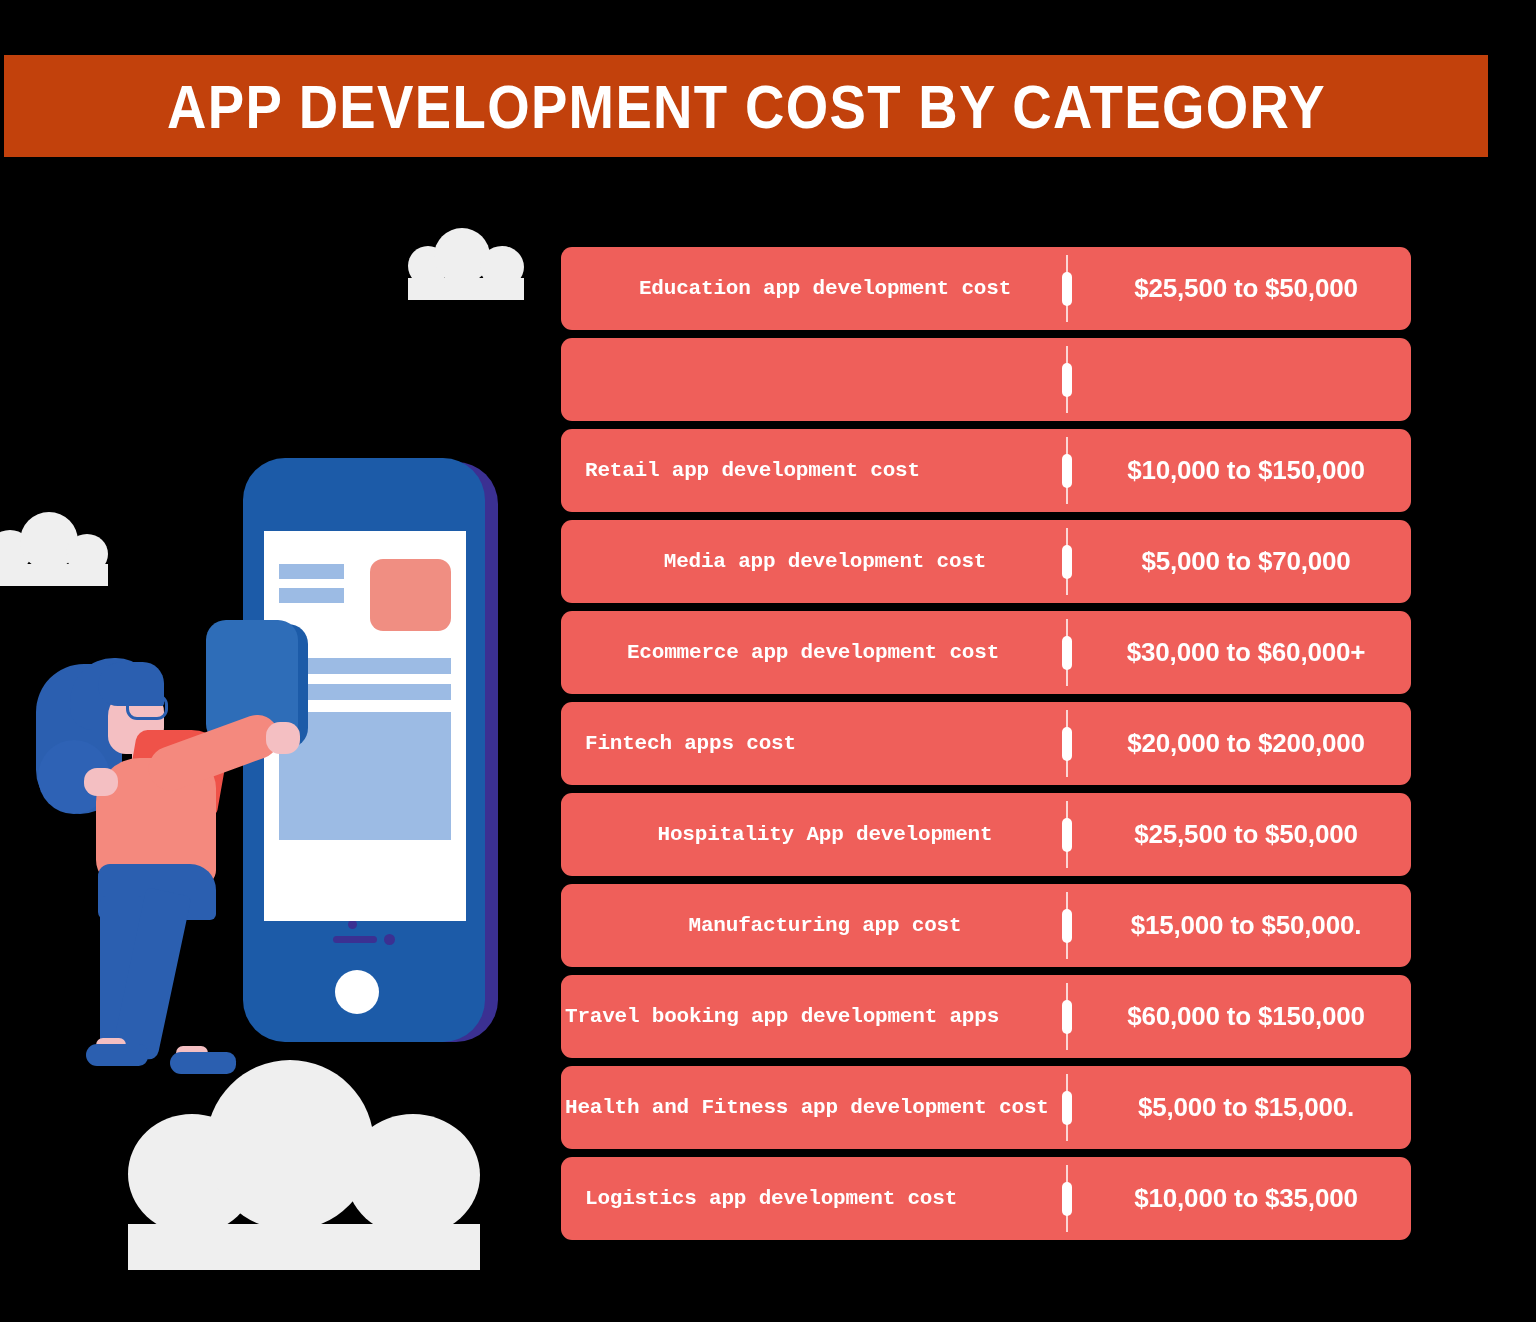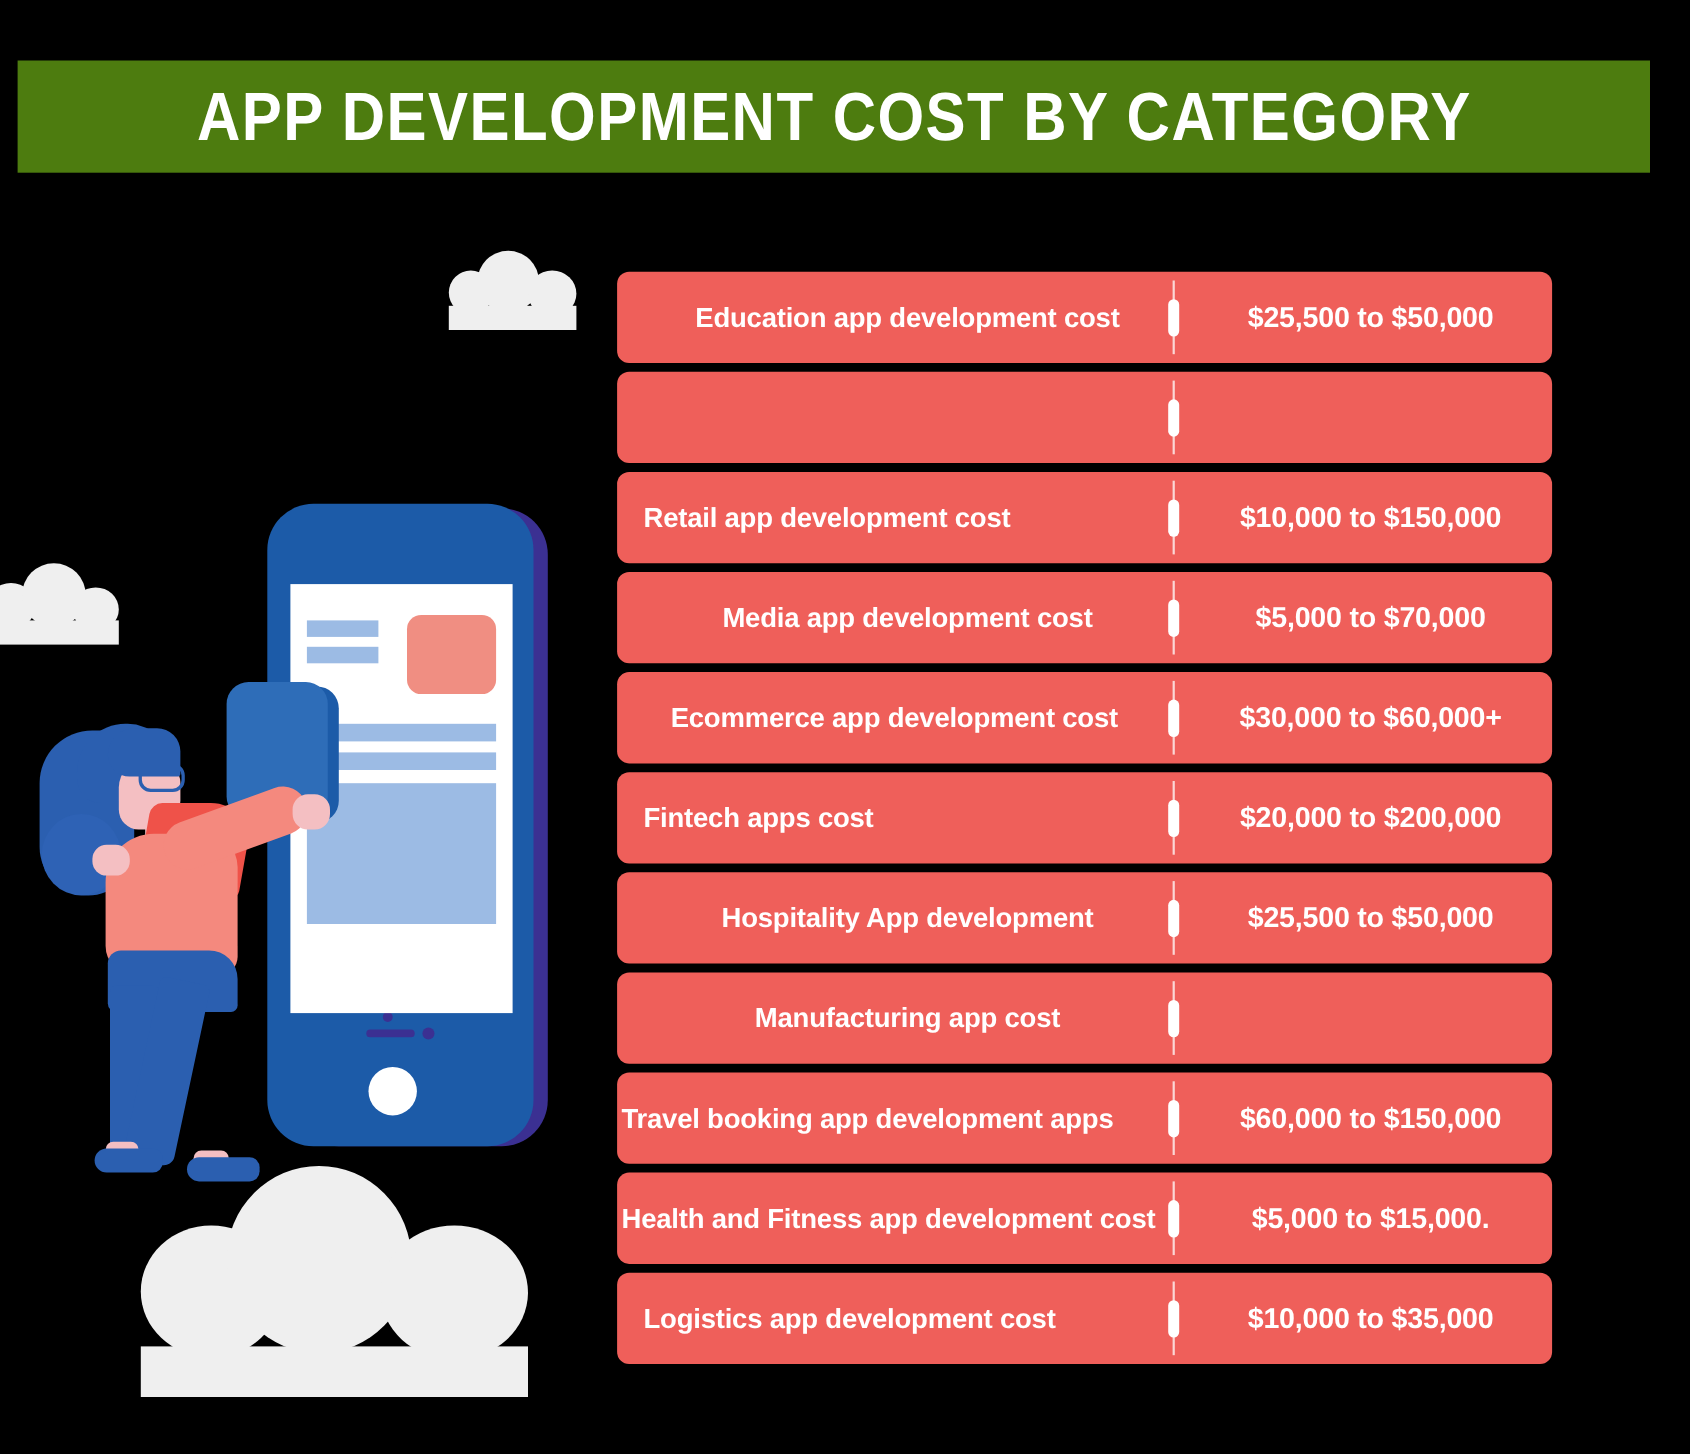--- a/index.html
+++ b/index.html
@@ -11,25 +11,25 @@
     width: 1536px;
     height: 1322px;
     position: relative;
     overflow: hidden;
     font-family: "Liberation Sans", sans-serif;
   }
 
   
   .banner {
     position: absolute;
-    left: 16px;
+    left: 4px;
     top: 55px;
     width: 1484px;
     height: 102px;
-    background: #4d7c0f;
+    background: #c2410c;
     display: flex;
     align-items: center;
     justify-content: center;
   }
   .banner-title {
     color: #FFFFFF;
     font-size: 62px;
     font-weight: 700;
     letter-spacing: 1.5px;
     transform: scaleX(0.88);
@@ -315,25 +315,25 @@
     border-radius: 11px;
     margin-bottom: 8px;
     display: flex;
     align-items: center;
   }
   .row-label {
     position: absolute;
     left: 24px;
     width: 480px;
     color: #FFFFFF;
-    font-size: 25px;
+    font-size: 21px;
     font-weight: 700;
     line-height: 30px;
     letter-spacing: -0.2px;
-    font-family: Liberation Sans, sans-serif;
+    font-family: Liberation Mono, monospace;
   }
   .row-label.centered { text-align: center; }
   .row-label.wide { width: 496px; left: 4px; }
 
   .divider {
     position: absolute;
     left: 505px;
     top: 8px;
     bottom: 8px;
     width: 2px;
@@ -483,20 +483,21 @@
         <div class="knob"></div>
       </div>
     <div class="row-value">$25,500 to $50,000</div>
   </div>
 
   <div class="row">
     <div class="row-label centered">Manufacturing app cost</div>
     <div class="divider">
         <div class="knob"></div>
       </div>
+    <div class="row-value">$15,000 to $50,000.</div>
   </div>
 
   <div class="row">
     <div class="row-label wide">Travel booking app development apps</div>
     <div class="divider">
         <div class="knob"></div>
       </div>
     <div class="row-value">$60,000 to $150,000</div>
   </div>
 

